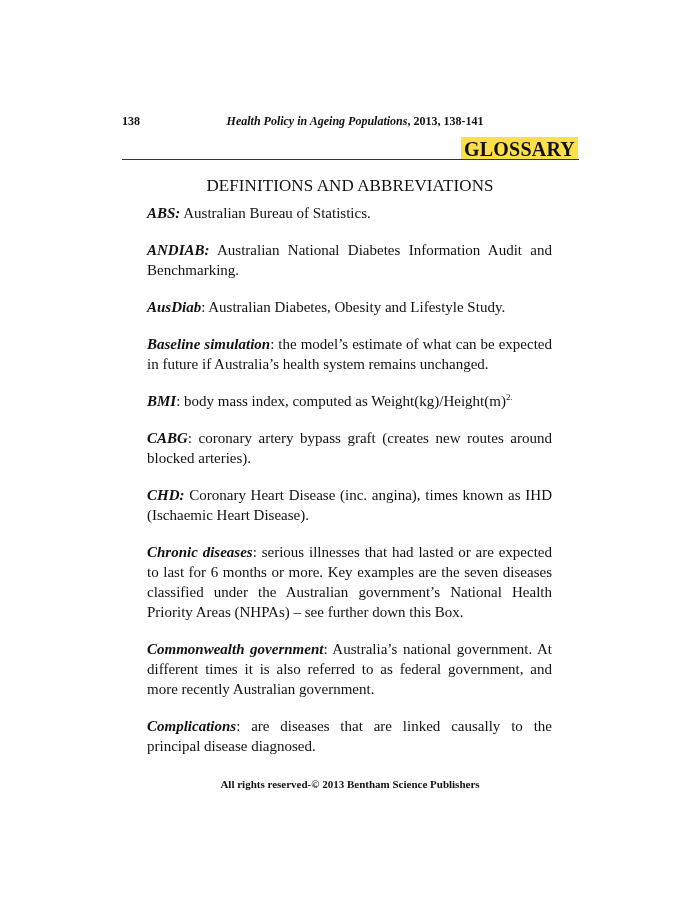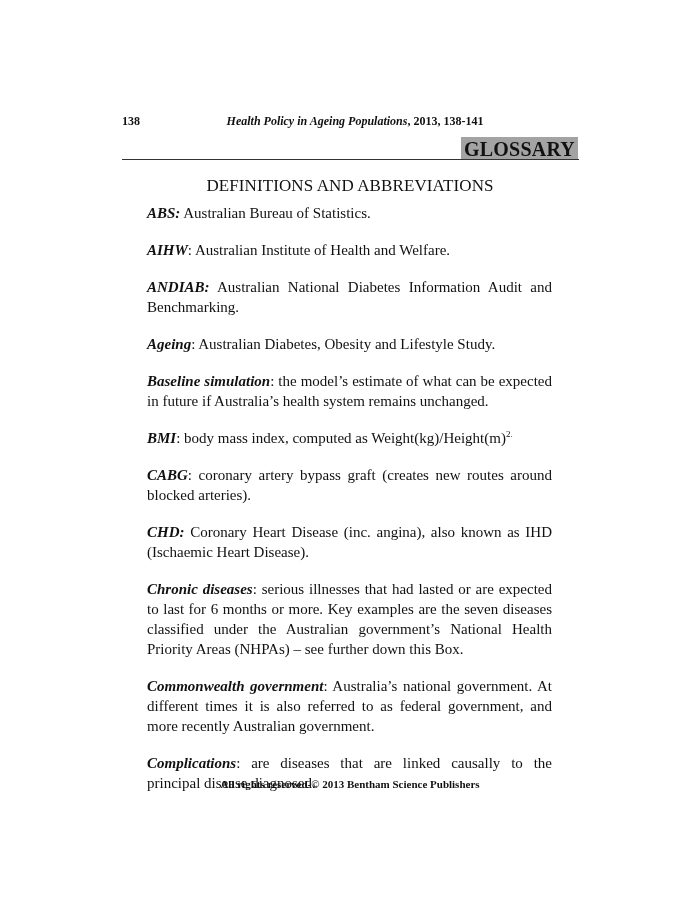--- a/index.html
+++ b/index.html
@@ -37,21 +37,21 @@
       top: 0;
       padding-left: 10px;
     }
     .journal-line .journal-title {
       font-style: italic;
     }
     .glossary-tag {
       position: absolute;
       top: 137px;
       right: 122px;
-      background: #a3a3a3;
+      background: #fde047;
       font-size: 20px;
       font-weight: bold;
       padding: 1px 3px 0 3px;
       line-height: 22px;
       letter-spacing: 0.2px;
     }
     .header-rule {
       position: absolute;
       top: 159px;
       left: 122px;
@@ -111,27 +111,26 @@
   </div>
 </div>
 
 <div class="glossary-tag">GLOSSARY</div>
 <div class="header-rule"></div>
 
 <div class="section-title">DEFINITIONS AND ABBREVIATIONS</div>
 
 <div class="entries">
   <p class="entry"><span class="term">ABS:</span><span> Australian Bureau of Statistics.</span></p>
-  <p class="entry"><span class="term">AIHW</span><span>: Australian Institute of Health and Welfare.</span></p>
   <p class="entry"><span class="term">ANDIAB:</span><span> Australian National Diabetes Information Audit and Benchmarking.</span></p>
-  <p class="entry"><span class="term">Ageing</span><span>: Australian Diabetes, Obesity and Lifestyle Study.</span></p>
+  <p class="entry"><span class="term">AusDiab</span><span>: Australian Diabetes, Obesity and Lifestyle Study.</span></p>
   <p class="entry"><span class="term">Baseline simulation</span><span>: the model’s estimate of what can be expected in future if Australia’s health system remains unchanged.</span></p>
   <p class="entry"><span class="term">BMI</span><span>: body mass index, computed as Weight(kg)/Height(m)</span><sup>2.</sup></p>
   <p class="entry"><span class="term">CABG</span><span>: coronary artery bypass graft (creates new routes around blocked arteries).</span></p>
-  <p class="entry"><span class="term">CHD:</span><span> Coronary Heart Disease (inc. angina), also known as IHD (Ischaemic Heart Disease).</span></p>
+  <p class="entry"><span class="term">CHD:</span><span> Coronary Heart Disease (inc. angina), times known as IHD (Ischaemic Heart Disease).</span></p>
   <p class="entry"><span class="term">Chronic diseases</span><span>: serious illnesses that had lasted or are expected to last for 6 months or more. Key examples are the seven diseases classified under the Australian government’s National Health Priority Areas (NHPAs) – see further down this Box.</span></p>
   <p class="entry"><span class="term">Commonwealth government</span><span>: Australia’s national government. At different times it is also referred to as federal government, and more recently Australian government.</span></p>
   <p class="entry"><span class="term">Complications</span><span>: are diseases that are linked causally to the principal disease diagnosed.</span></p>
 </div>
 
 <div class="footer">
   <div>All rights reserved-© 2013 Bentham Science Publishers</div>
 </div>
 
 </body></html>

